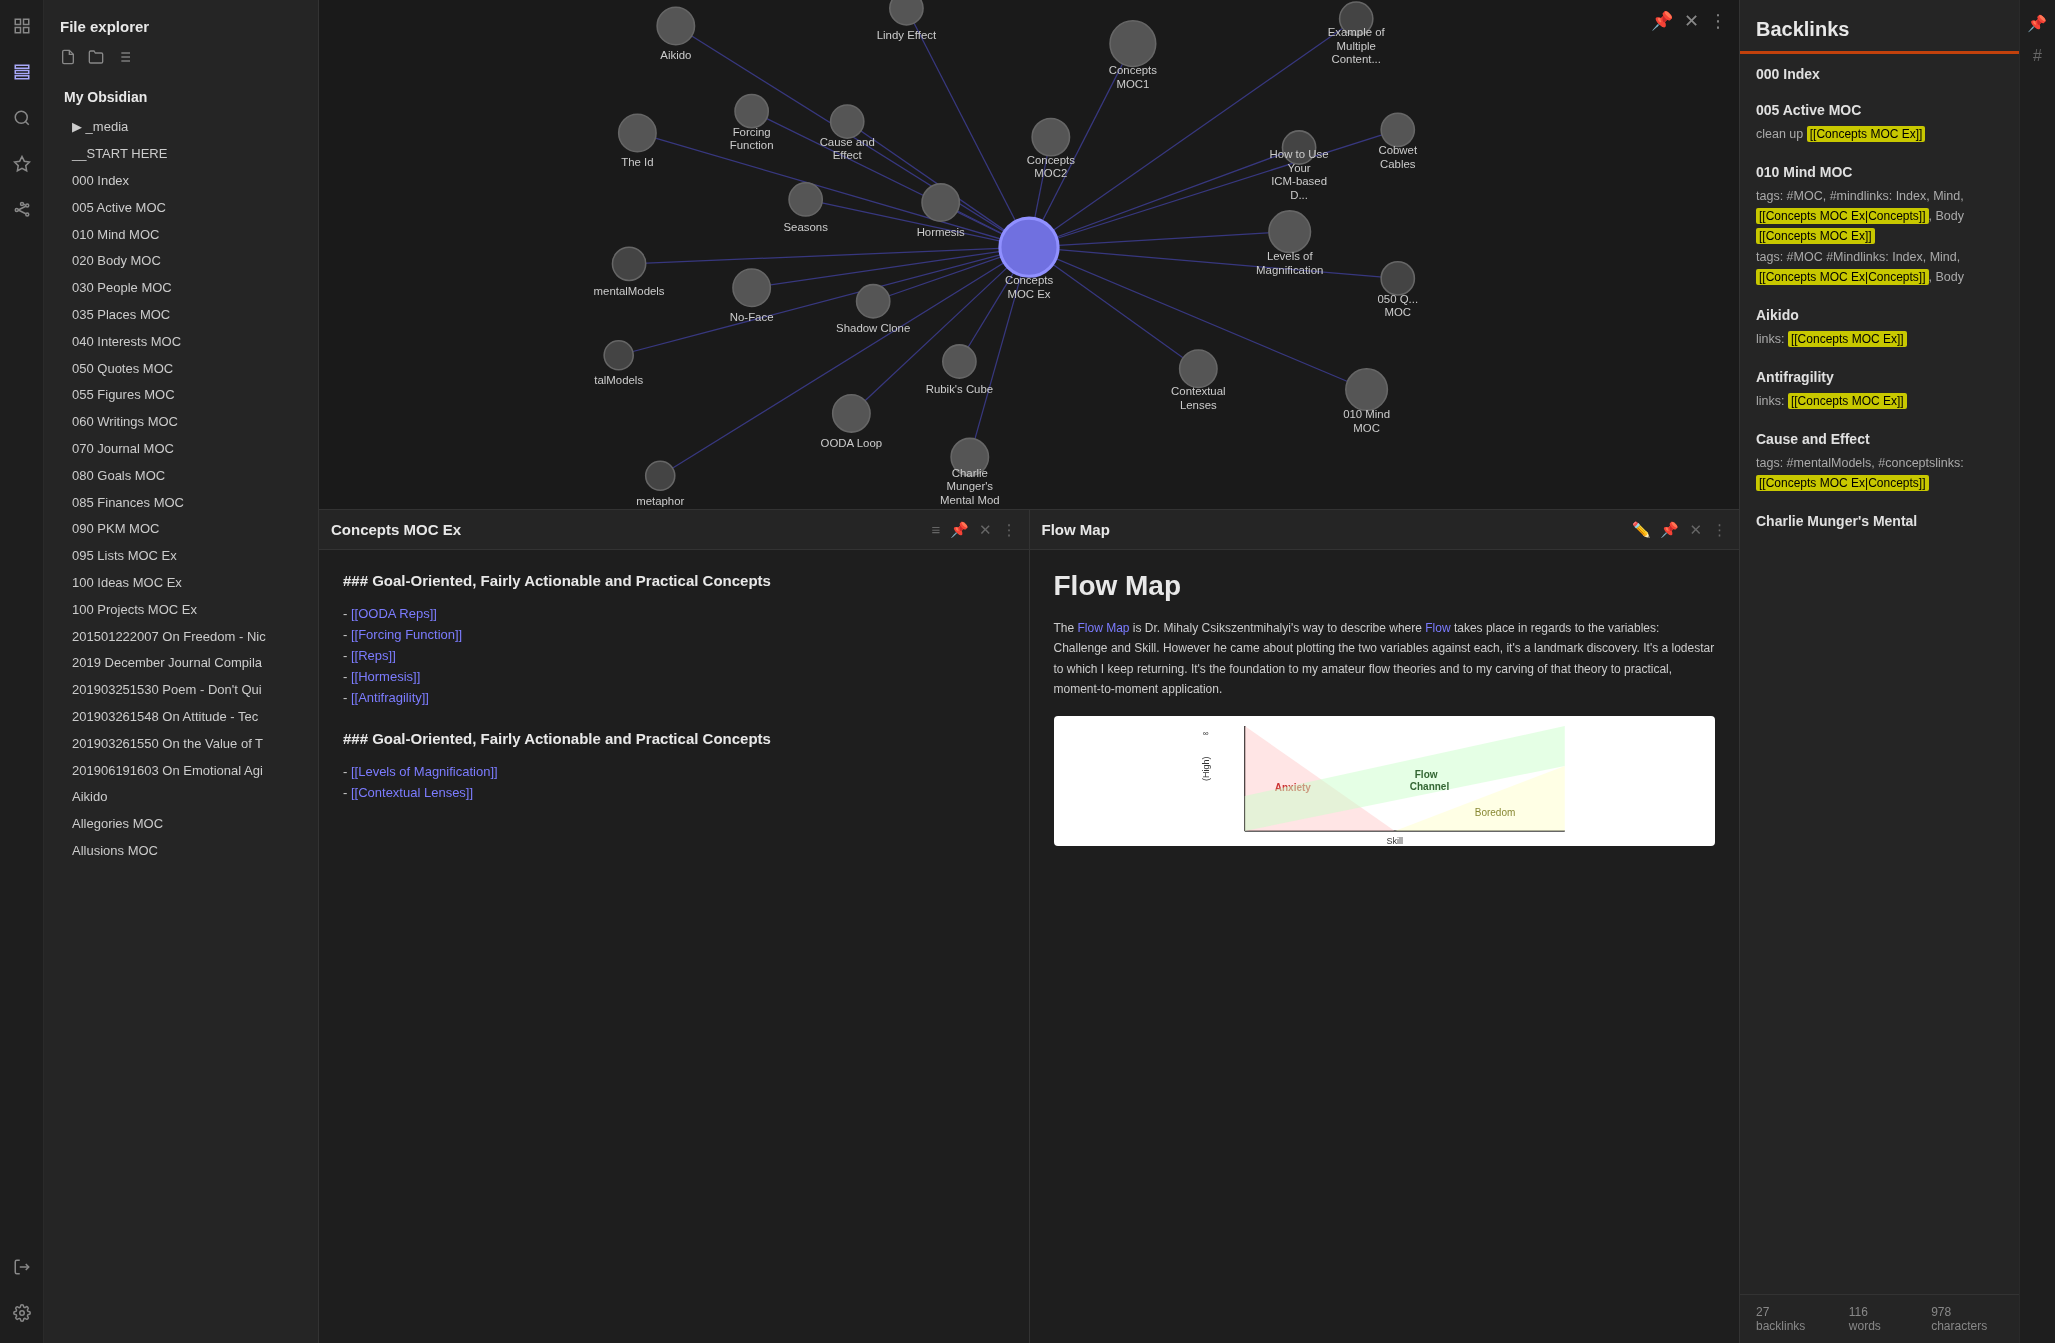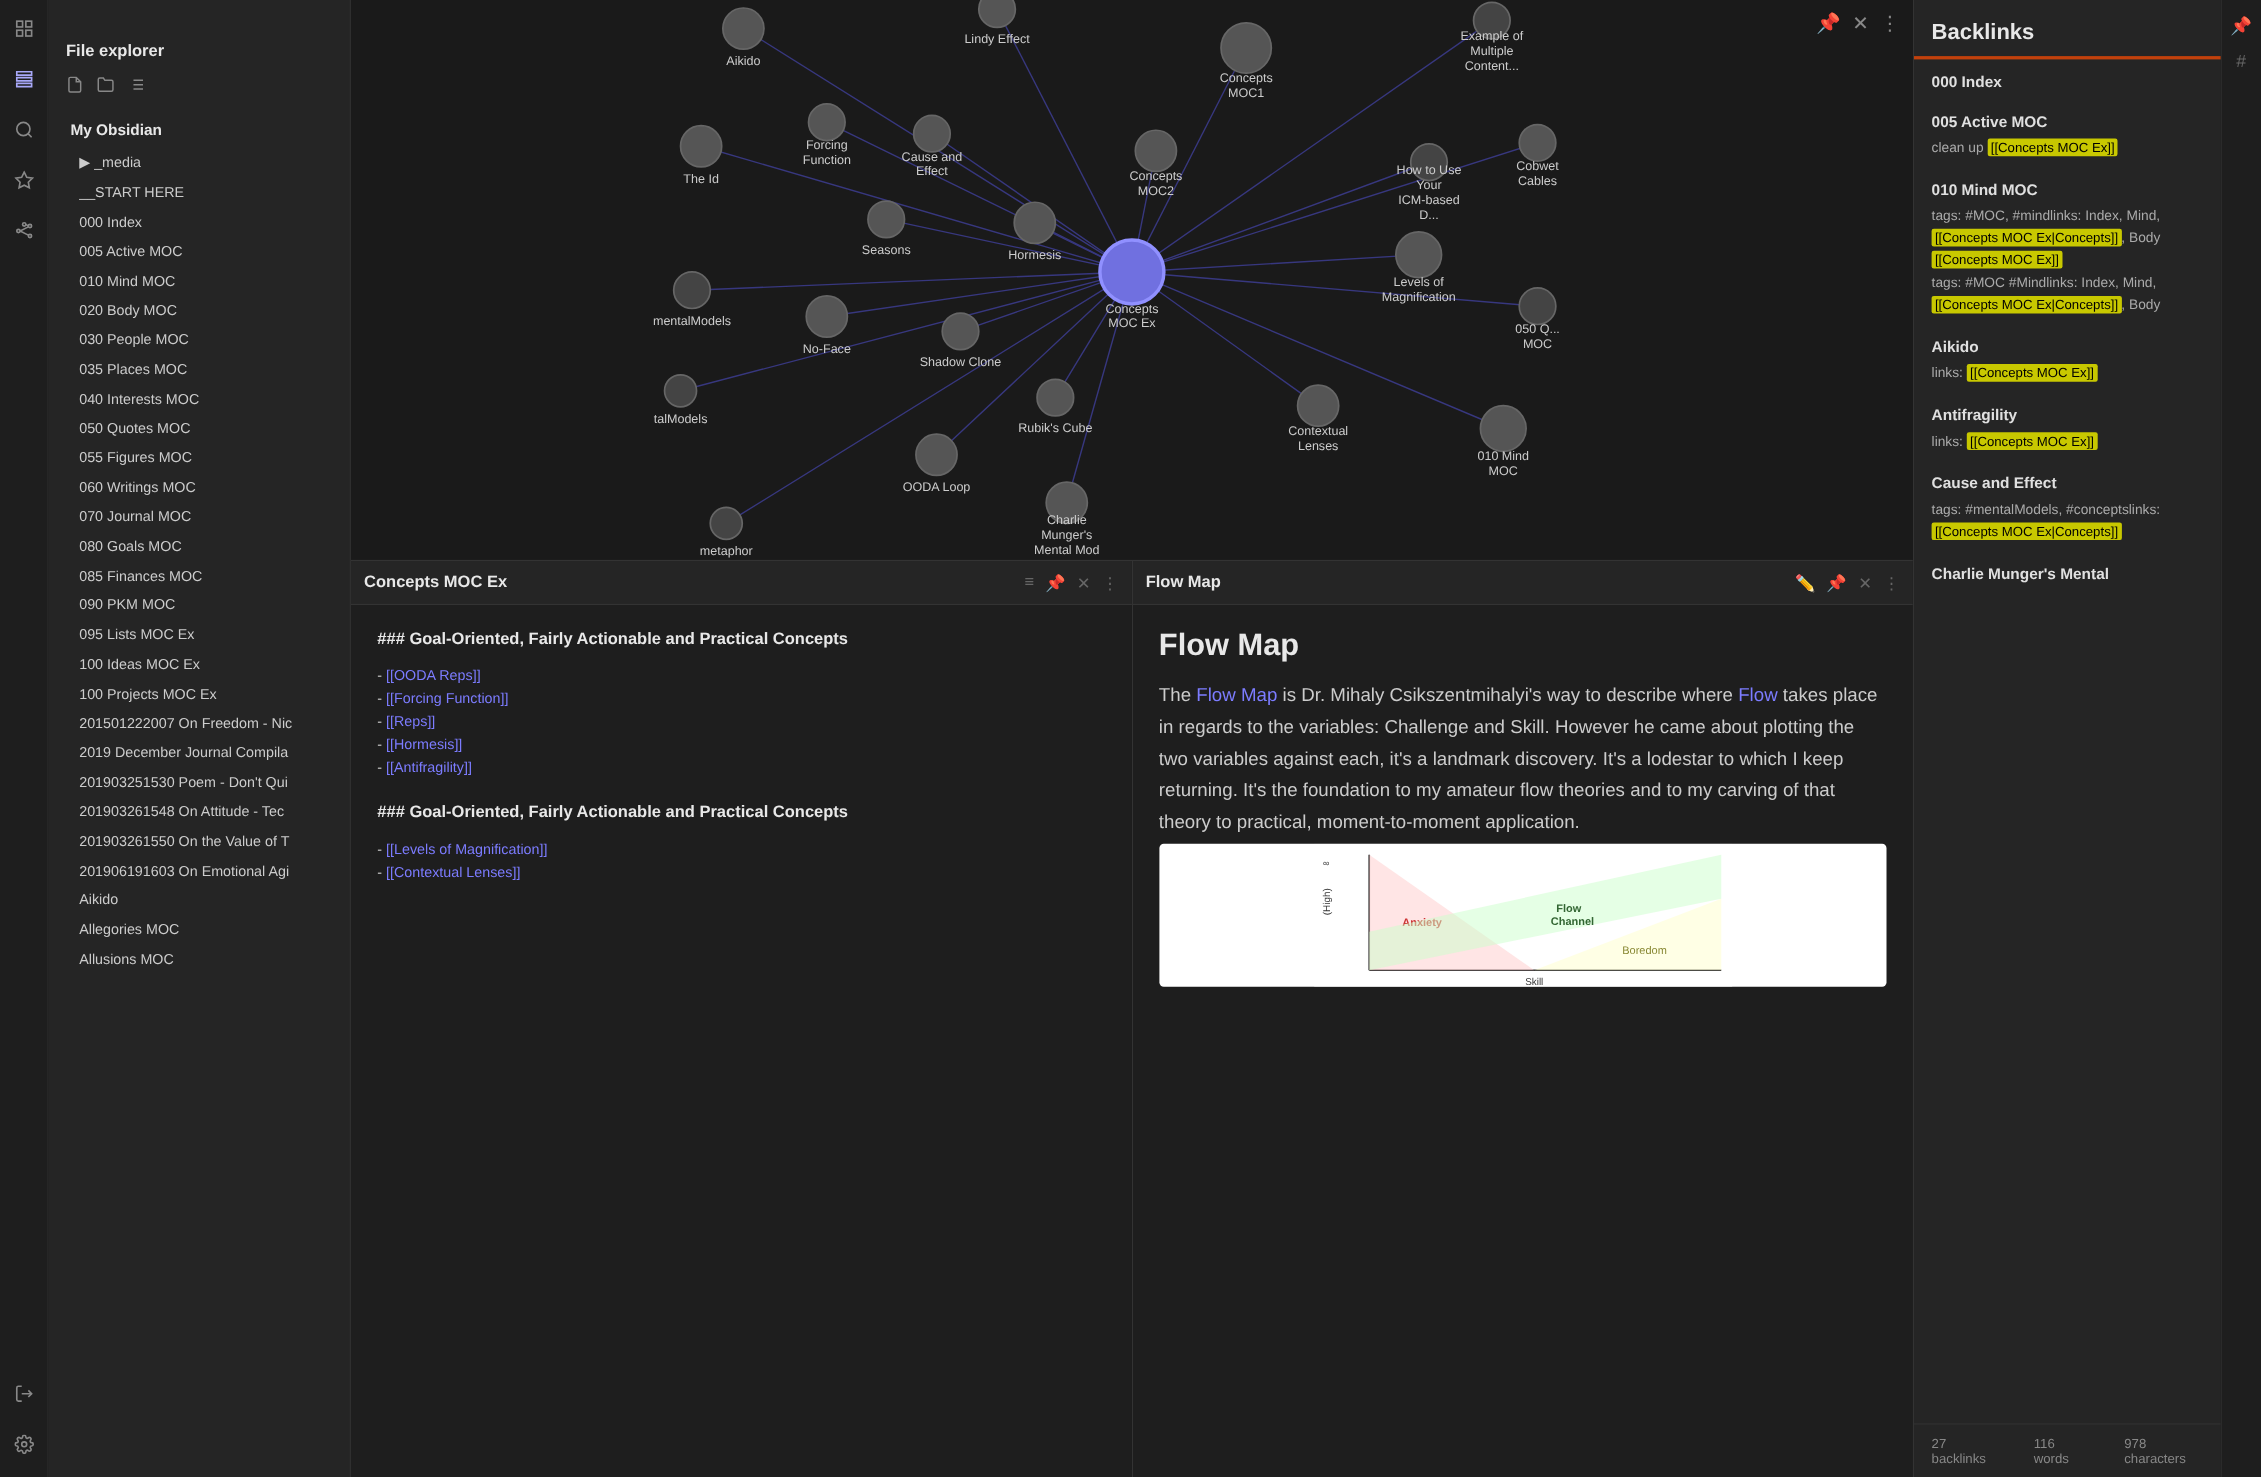--- a/index.html
+++ b/index.html
@@ -25,21 +25,20 @@
       border-right: 1px solid #333;
     }
     .sidebar-header {
       padding: 18px 16px 10px;
       font-size: 15px;
       font-weight: 600;
       color: #e8e8e8;
       display: flex;
       align-items: center;
       gap: 8px;
-      margin-top: 20px;
     }
     .sidebar-toolbar {
       display: flex;
       gap: 12px;
       padding: 4px 16px 10px;
       color: #888;
       font-size: 16px;
     }
     .sidebar-toolbar span { cursor: pointer; }
     .sidebar-list {
@@ -207,24 +206,24 @@
     }
 
     
     .flow-map-title {
       font-size: 28px;
       font-weight: 800;
       color: #e8e8e8;
       margin-bottom: 16px;
     }
     .flow-map-text {
-      font-size: 17px;
+      font-size: 12px;
       color: #ccc;
       line-height: 1.7;
-      margin-bottom: 5px;
+      margin-bottom: 16px;
     }
 
     
     .backlinks-panel {
       width: 280px;
       background: #252525;
       border-left: 1px solid #333;
       display: flex;
       flex-direction: column;
       height: 100%;

